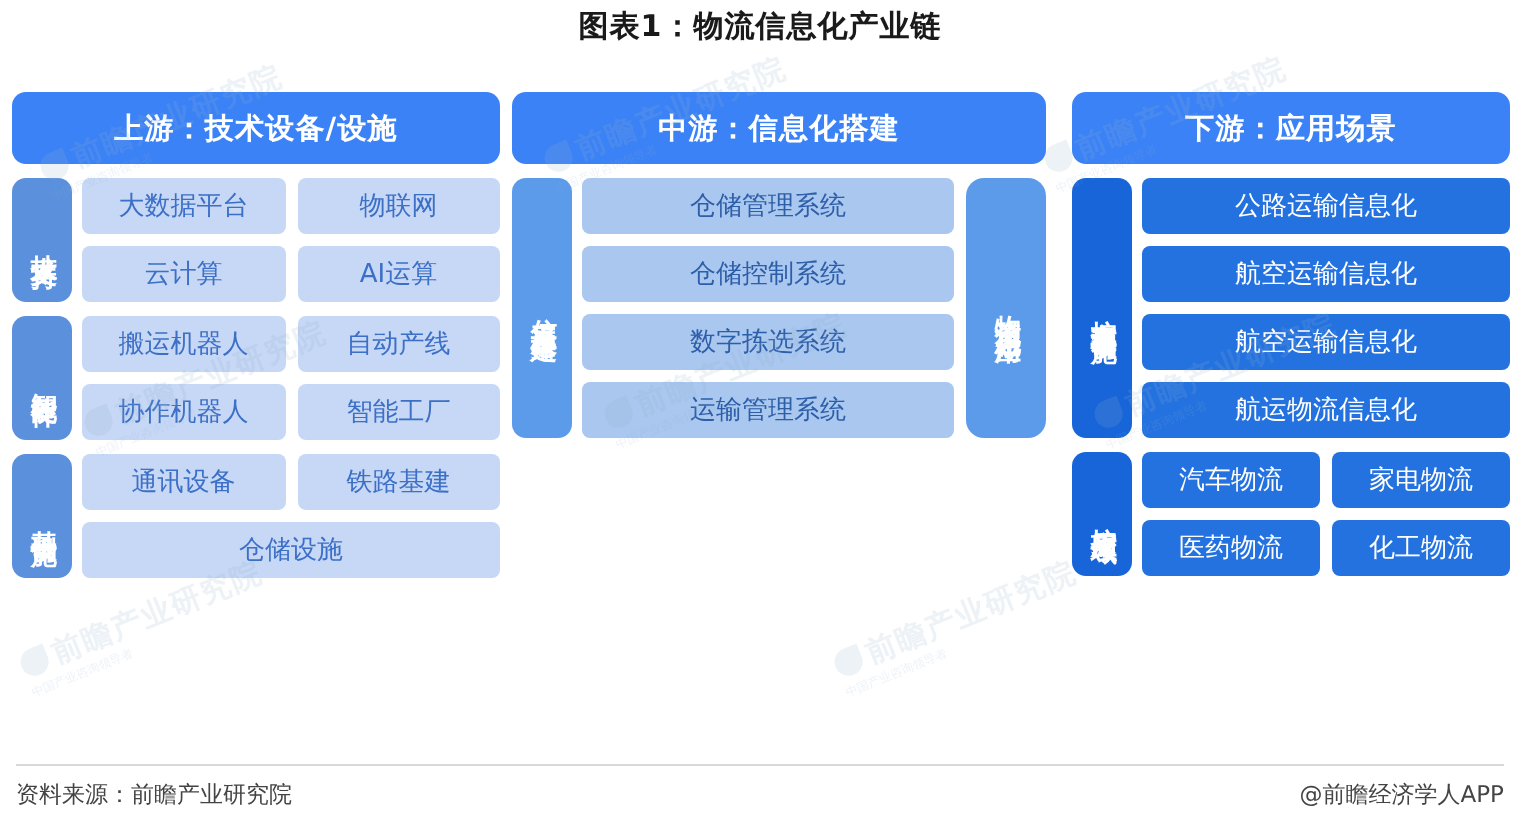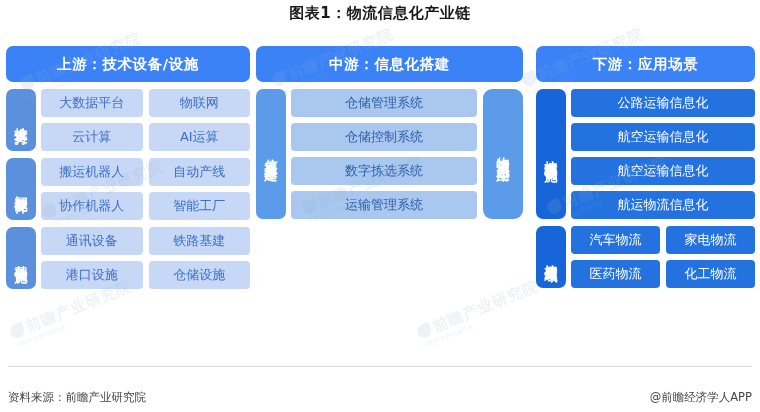--- a/index.html
+++ b/index.html
@@ -197,21 +197,21 @@
     right: 8px;
     bottom: 7px;
     height: 22px;
     border-top: 1px solid #d9d9d9;
     display: flex;
     align-items: flex-end;
     justify-content: space-between;
     font-size: 11.5px;
     color: #444444;
     z-index: 6;
-    padding-top: 16px;
+    padding-top: 0;
     box-sizing: content-box;
     margin-top: 20px;
   }
 </style>
 </head>
 <body>
 
 <div class="watermark-layer">
   <div class="wm" style="left:18px;  top:52px;"><span>前瞻产业研究院</span><span class="wm-sub">中国产业咨询领导者</span></div>
   <div class="wm" style="left:270px; top:48px;"><span>前瞻产业研究院</span><span class="wm-sub">中国产业咨询领导者</span></div>
@@ -248,21 +248,20 @@
         <div class="pill tone-a">协作机器人</div>
         <div class="pill tone-a">智能工厂</div>
       </div>
     </div>
 
     <div class="section">
       <div class="vlabel tone-a">基础设施</div>
       <div class="items">
         <div class="pill tone-a">通讯设备</div>
         <div class="pill tone-a">铁路基建</div>
-        <div class="pill tone-a">港口设施</div>
         <div class="pill tone-a">仓储设施</div>
       </div>
     </div>
   </div>
 
   <div class="column col-mid">
     <div class="col-header">中游：信息化搭建</div>
 
     <div class="mid-body">
       <div class="mid-left">

